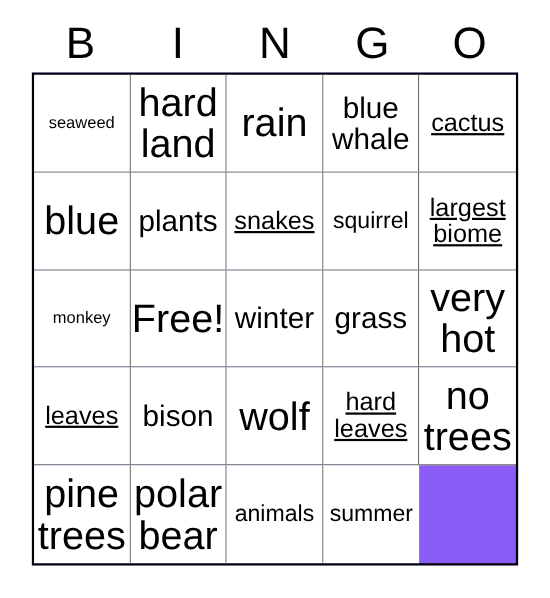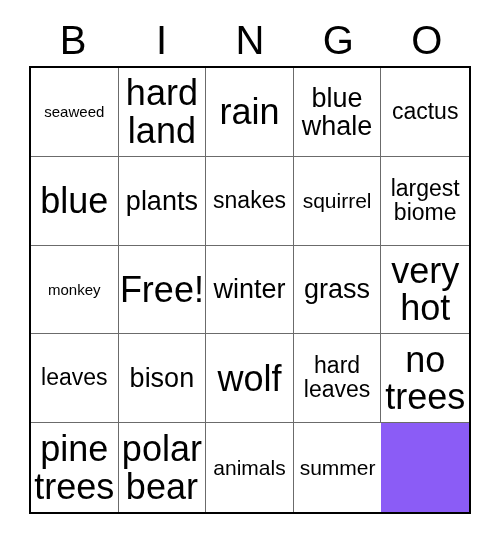--- a/index.html
+++ b/index.html
@@ -77,21 +77,21 @@
   .cell-text {
     display: block;
     line-height: 1.04;
     white-space: pre-line;
     color: #000000;
   }
 
   
   .fs-xs  { font-size: 15px; }
   .fs-sm  { font-size: 21px; }
-  .fs-md  { font-size: 23px; }
+  .fs-md  { font-size: 23px; text-decoration: underline; }
   .fs-lg  { font-size: 27px; }
   .fs-xl  { font-size: 36px; }
 </style>
 </head>
 <body>
 
 <div id="bingo-card">
 
   <div id="header-row">
     <div class="header-letter">B</div>

